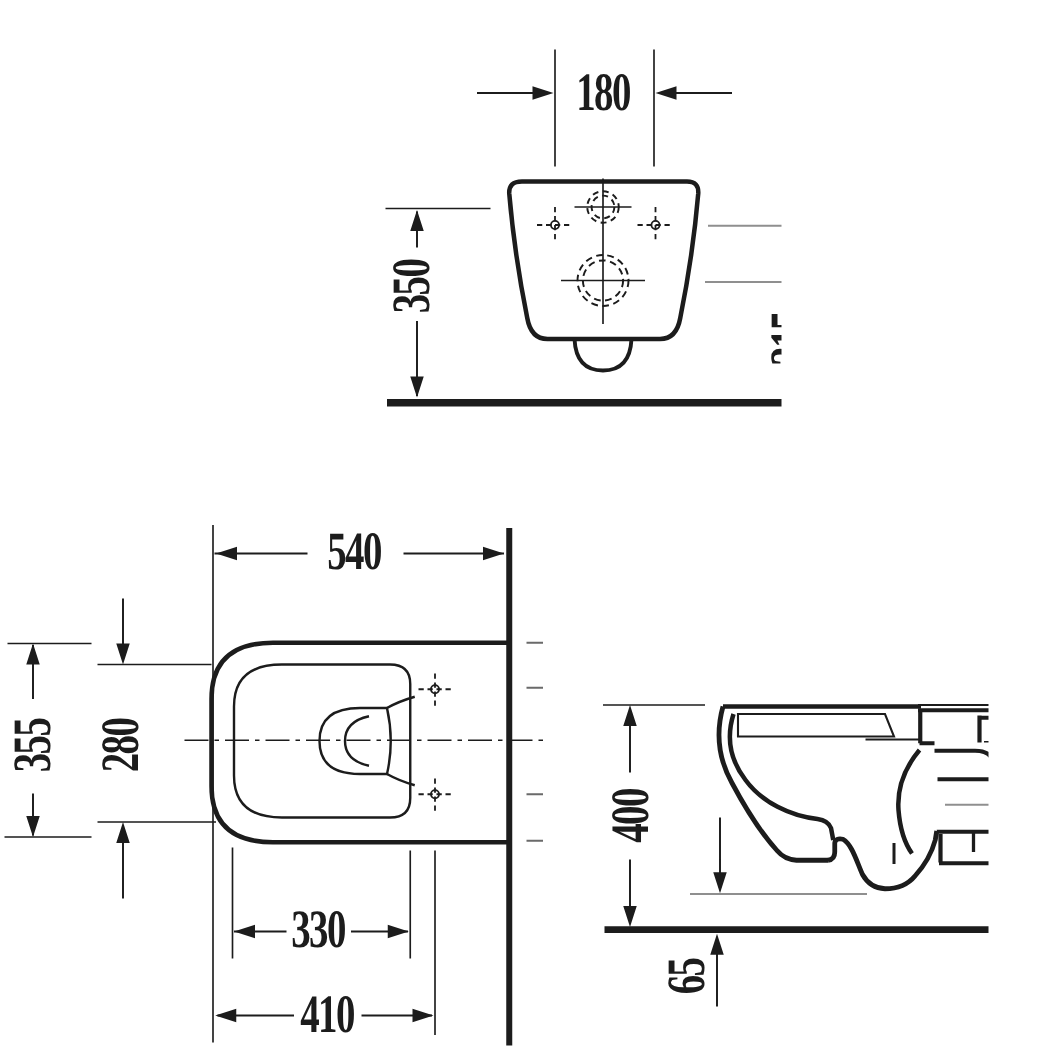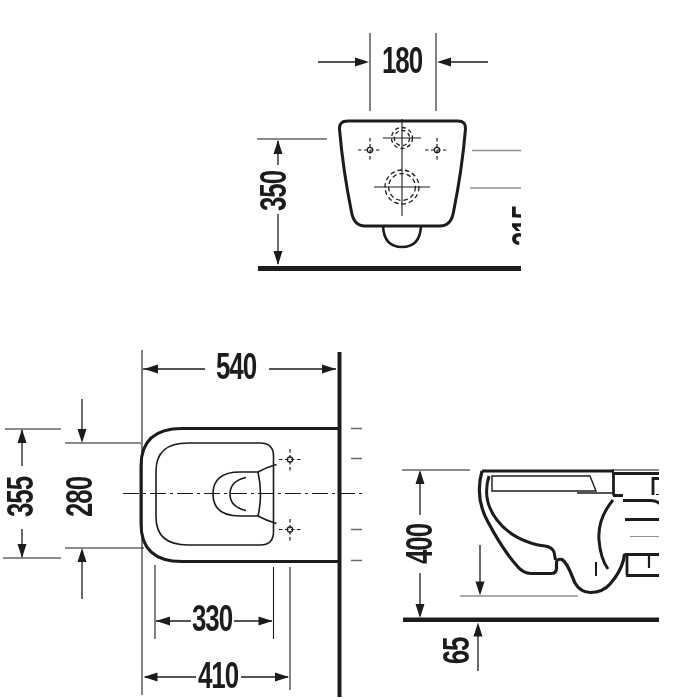--- a/index.html
+++ b/index.html
@@ -1,18 +1,18 @@
 <!DOCTYPE html>
 <html><head>
 <meta charset="utf-8">
 <style>
   html,body{margin:0;padding:0;background:#ffffff;}
   .canvas{
     position:relative;width:659px;height:700px;background:#ffffff;
-    font-family:Liberation Sans, sans-serif;overflow:hidden;
+    font-family:Liberation Serif, serif;overflow:hidden;
   }
   .art{position:absolute;left:0;top:0;}
   .dim{
     position:absolute;font-weight:700;font-size:36px;line-height:1;
     letter-spacing:-1.5px;color:#1c1c1c;white-space:nowrap;
     transform:translate(-50%,-50%) scale(.72,1);
   }
   .dim.v{transform:translate(-50%,-50%) rotate(-90deg) scale(.72,1);}
   .clip{position:absolute;overflow:hidden;}
   .clip .dim{position:absolute;}

